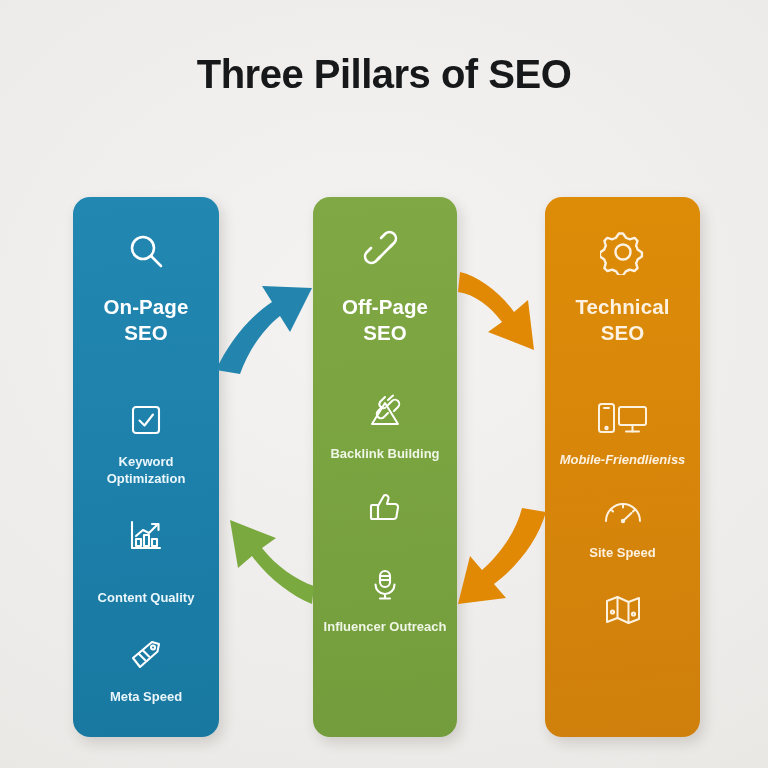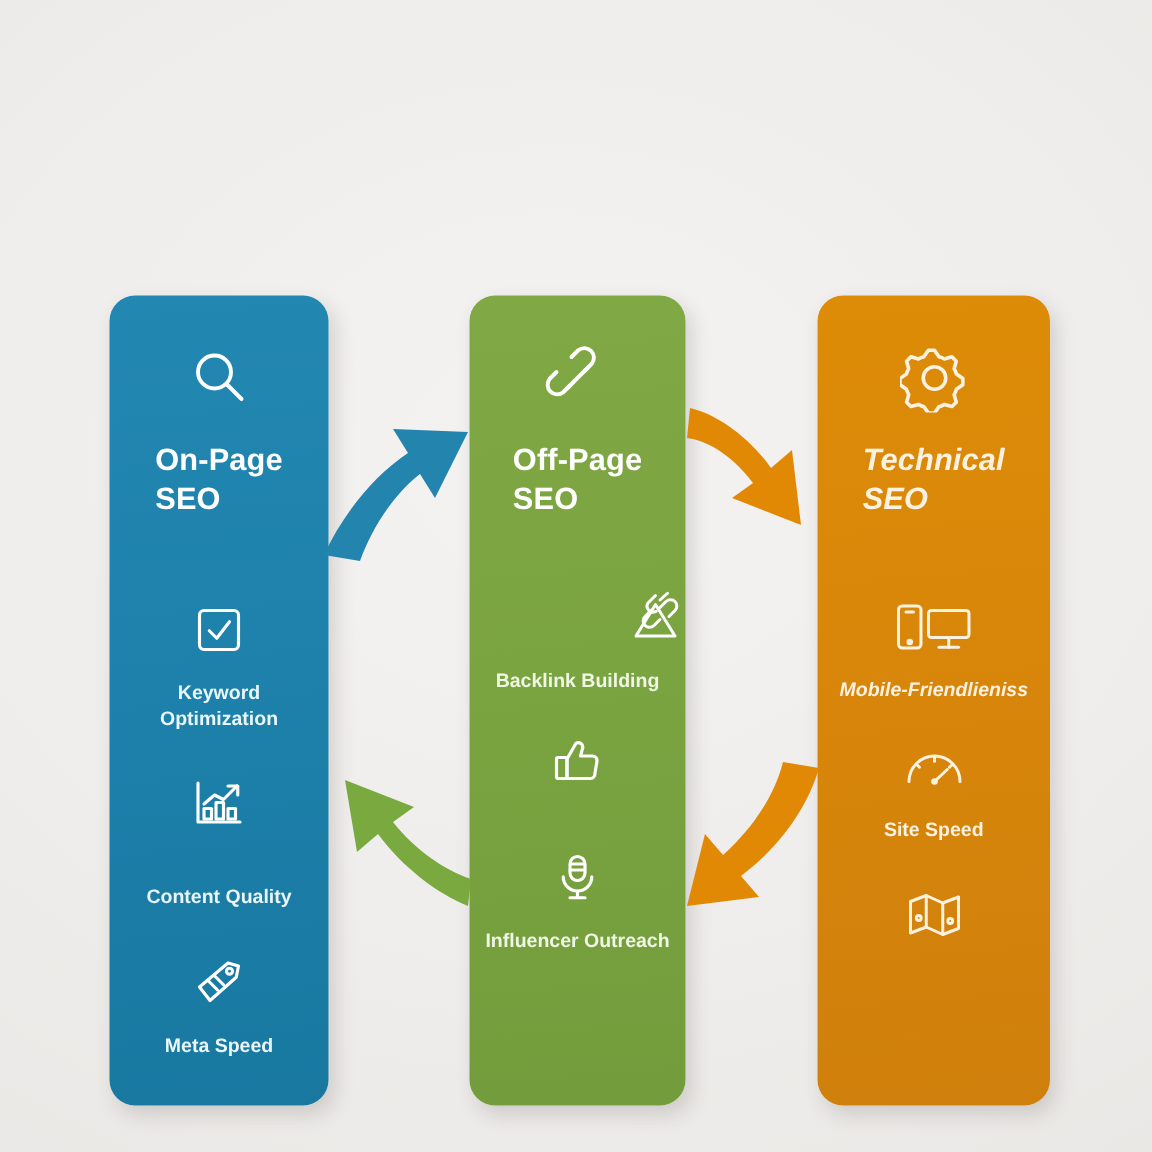--- a/index.html
+++ b/index.html
@@ -48,21 +48,21 @@
   }
   .pillar-head-icon {
     margin-top: 29px;
     height: 52px;
     display: flex;
     align-items: center;
     justify-content: center;
   }
   .pillar-title {
     margin-top: 16px;
-    text-align: left;
+    text-align: center;
     font-size: 20.5px;
     font-weight: bold;
     line-height: 1.28;
     letter-spacing: 0.1px;
   }
   .feature {
     display: flex;
     flex-direction: column;
     align-items: center;
     width: 100%;
@@ -101,29 +101,29 @@
   }
   #pillar-off-page .pillar-title { color: #ffffff; }
   #pillar-off-page .feature-label { color: #f0f6e6; }
   
   #pillar-technical {
     left: 545px;
     width: 155px;
     background: linear-gradient(175deg, #dd8c07 0%, #d8860a 48%, #cf800c 100%);
     color: #fdf4e4;
   }
-  #pillar-technical .pillar-title { color: #fdf2e2; font-style: italic; }
+  #pillar-technical .pillar-title { color: #fdf2e2; }
   #pillar-technical .feature-label { color: #fdf1e0; }
 
   
   #pillar-on-page   .feature.f1 { margin-top: 52px; }
   #pillar-on-page   .feature.f2 { margin-top: 26px; gap: 20px; }
   #pillar-on-page   .feature.f3 { margin-top: 26px; }
 
-  #pillar-off-page  .feature.f1 { margin-top: 44px; align-items: flex-end; }
+  #pillar-off-page  .feature.f1 { margin-top: 44px; }
   #pillar-off-page  .feature.f2 { margin-top: 22px; }
   #pillar-off-page  .feature.f3 { margin-top: 22px; }
 
   #pillar-technical .feature.f1 { margin-top: 50px; font-style: italic; }
   #pillar-technical .feature.f2 { margin-top: 20px; }
   #pillar-technical .feature.f3 { margin-top: 26px; }
 
   
   #arrows-layer {
     position: absolute;
@@ -132,20 +132,21 @@
     width: 768px;
     height: 768px;
     pointer-events: none;
   }
 </style>
 </head>
 <body>
 
 <div id="infographic">
 
+  <div id="page-title">Three Pillars of SEO</div>
 
   <div class="pillar" id="pillar-on-page">
     <div class="pillar-head-icon">
       <svg width="44" height="44" viewBox="0 0 44 44" fill="none" stroke="#ffffff" stroke-width="2.6" stroke-linecap="round">
         <circle cx="19" cy="18" r="11"></circle>
         <line x1="27.5" y1="26.5" x2="37" y2="36"></line>
       </svg>
     </div>
     <div class="pillar-title">
       <div>On-Page</div>

